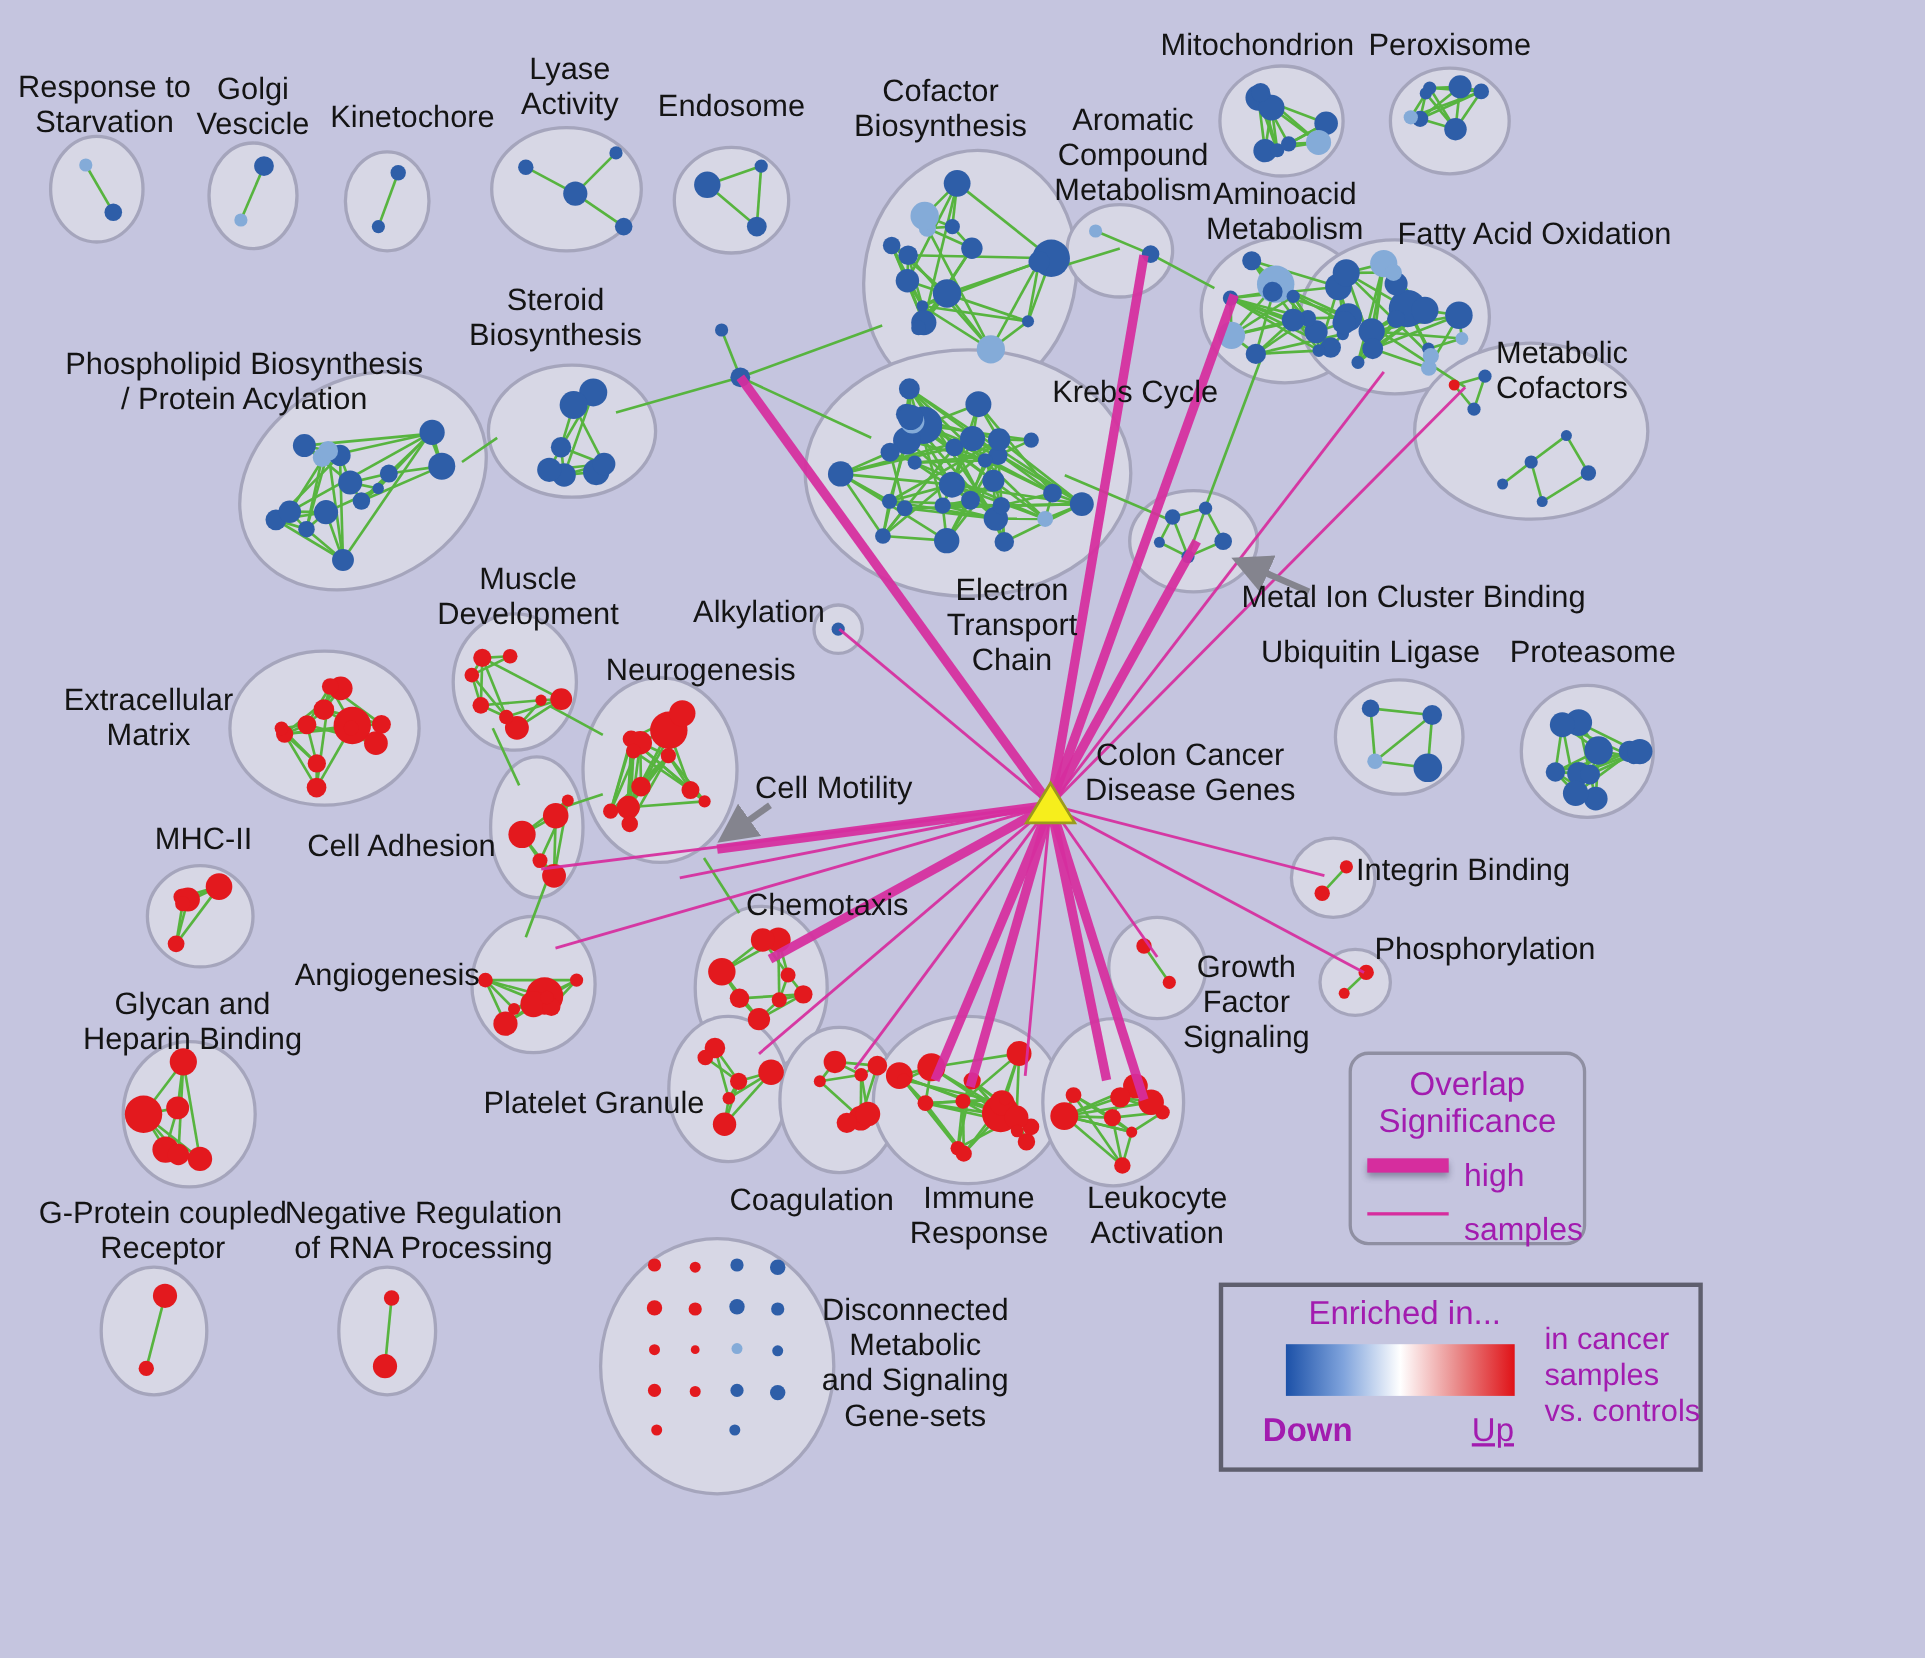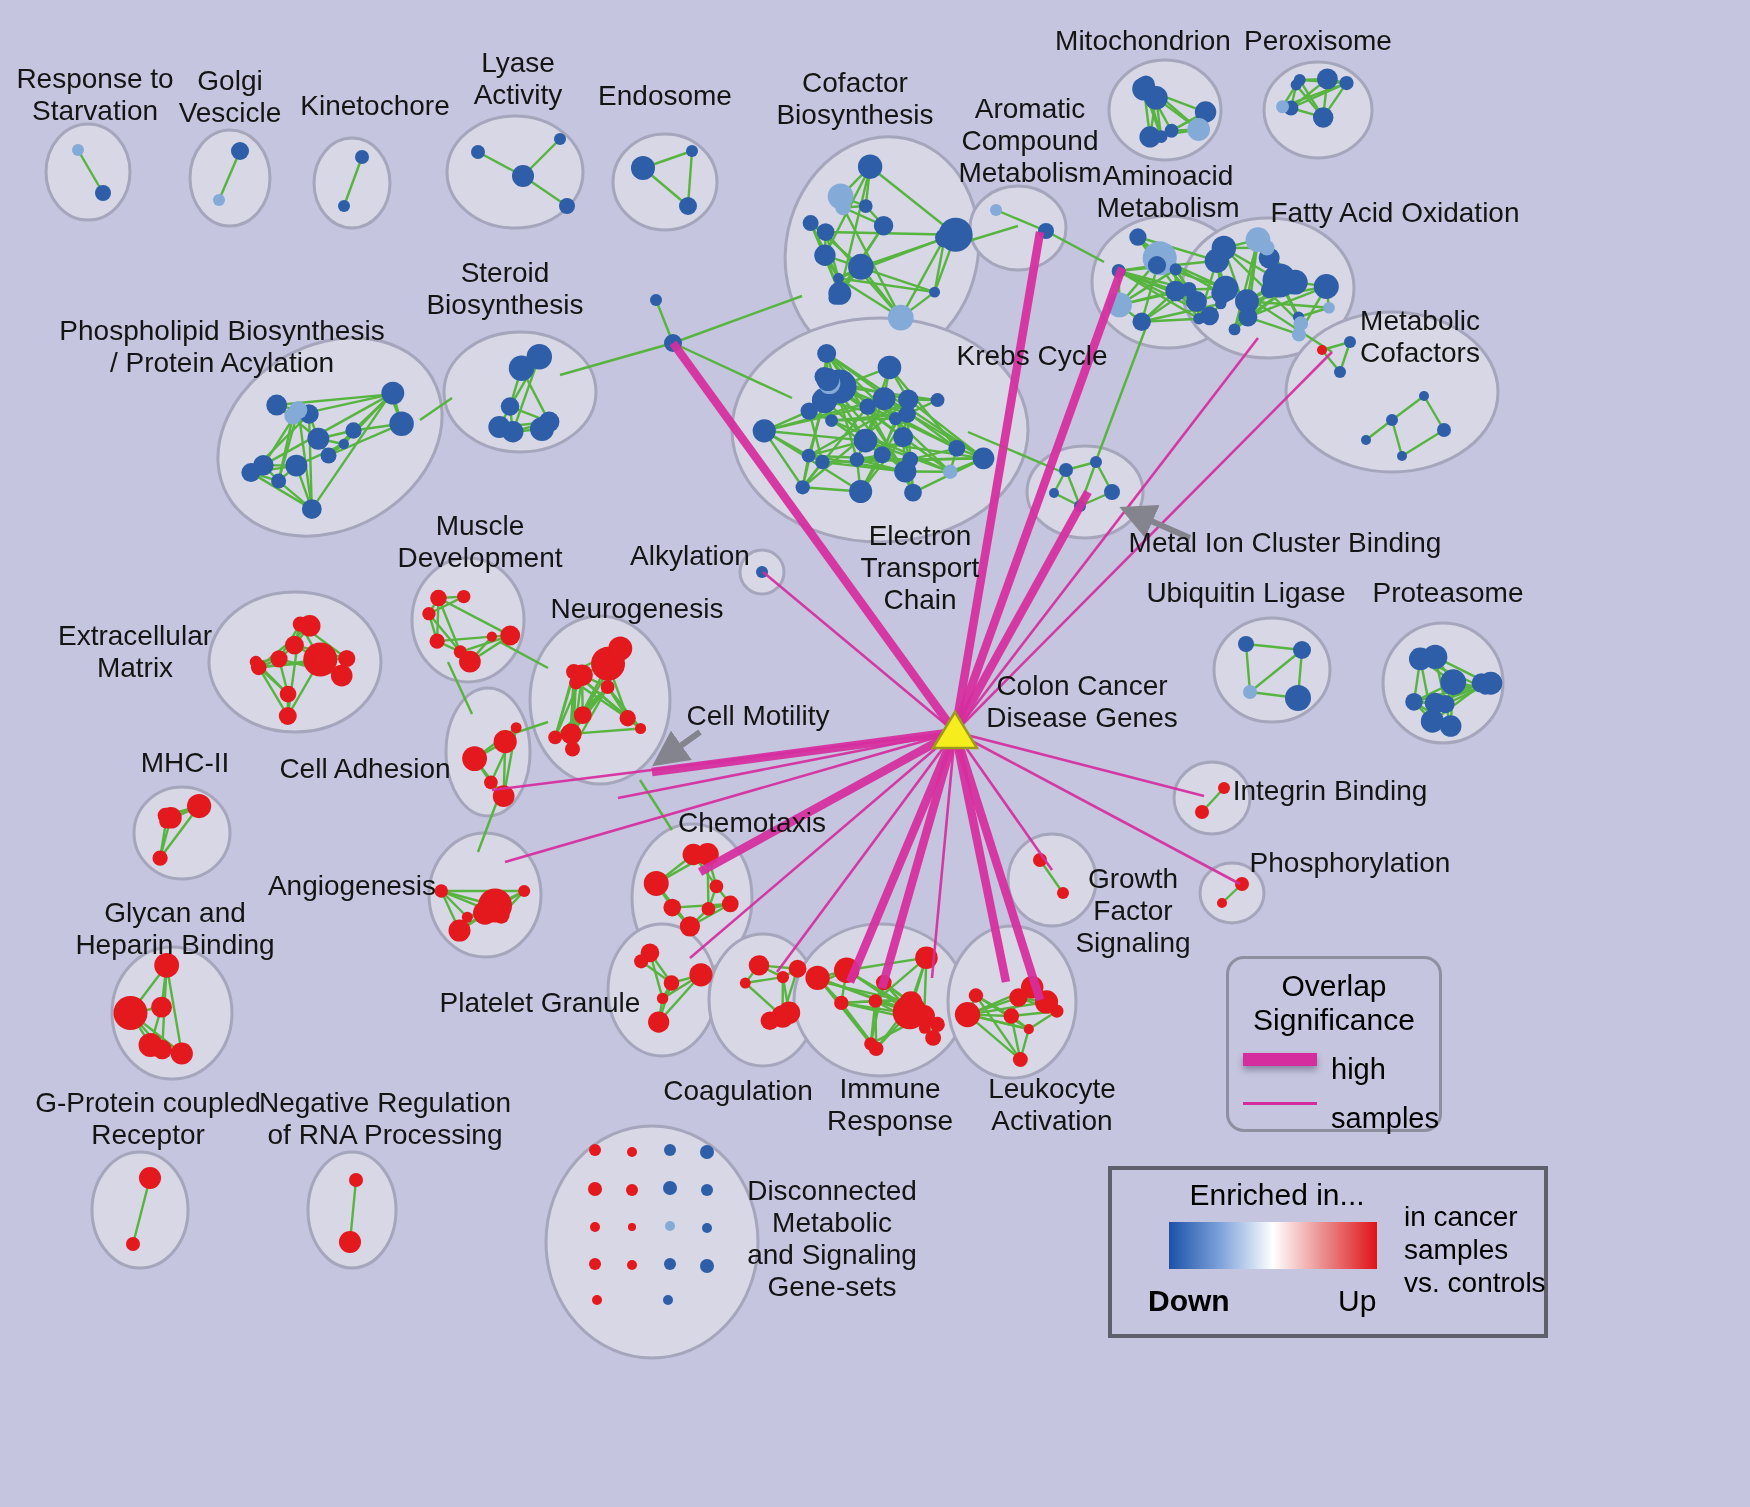--- a/index.html
+++ b/index.html
@@ -1,29 +1,29 @@
 <!DOCTYPE html>
 <html><head>
 <meta charset="utf-8">
 <style>
   html,body{margin:0;padding:0;background:#ffffff;}
   .stage{position:relative;width:1750px;height:1507px;background:#c5c5df;font-family:"Liberation Sans",sans-serif;overflow:hidden;}
   #diagram{position:absolute;left:0;top:0;}
   #diagram text{font-family:"Liberation Sans",sans-serif;font-size:28px;fill:#141414;}
-  .legend{position:absolute;box-sizing:border-box;color:#000000;}
+  .legend{position:absolute;box-sizing:border-box;color:#a21caf;}
   .overlap{left:1226px;top:956px;width:216px;height:176px;border:3px solid #8f8fa2;border-radius:18px;}
   .lg-title{text-align:center;font-size:30px;line-height:34px;margin-top:10px;white-space:pre-line;}
   .lg-row{display:flex;gap:14px;margin:16px 0 0 14px;font-size:29px;}
   .bar-high{display:inline-block;width:74px;height:13px;background:#d62d9e;box-shadow:0 4px 6px rgba(60,60,90,.45);}
   .bar-mod{display:inline-block;width:74px;height:3px;background:#d62d9e;}
   .enriched{left:1108px;top:1166px;width:440px;height:172px;border:4px solid #5f5f6e;background:#c5c5df;}
   .en-title{position:absolute;left:40px;top:8px;width:250px;text-align:center;font-size:30px;}
   .en-grad{position:absolute;left:57px;top:52px;width:208px;height:47px;background:linear-gradient(to right,#1c51a8,#7fa3dc,#ffffff,#e98a8a,#e01217);}
   .en-down{position:absolute;left:36px;top:114px;font-size:30px;font-weight:bold;}
-  .en-up{position:absolute;left:226px;top:114px;font-size:30px;}
+  .en-up{position:absolute;left:226px;top:114px;font-size:30px;text-decoration:underline;}
   .en-note{position:absolute;left:292px;top:30px;width:142px;text-align:left;font-size:28px;line-height:33px;white-space:pre-line;}
 </style>
 </head>
 <body>
 
 <div class="stage">
   <svg id="diagram" width="1750" height="1507" viewBox="0 0 1750 1507">
     <defs>
       <marker id="arr" viewBox="0 0 10 10" refX="8" refY="5" markerWidth="6" markerHeight="6" orient="auto-start-reverse">
         <path d="M0,0L10,5L0,10z" fill="#84848e"></path>

